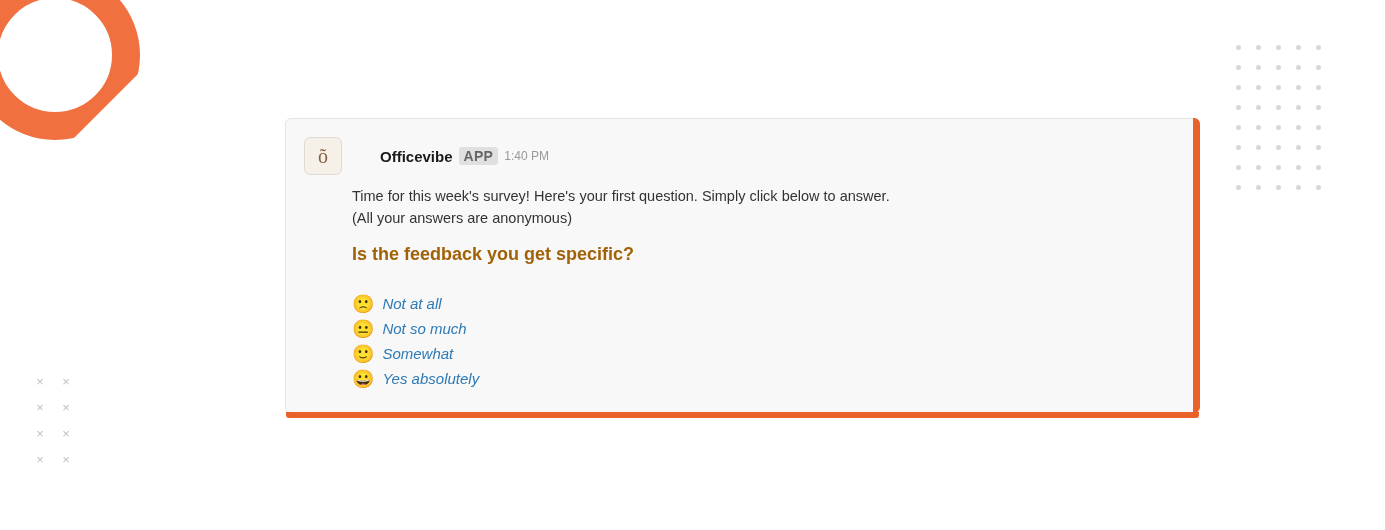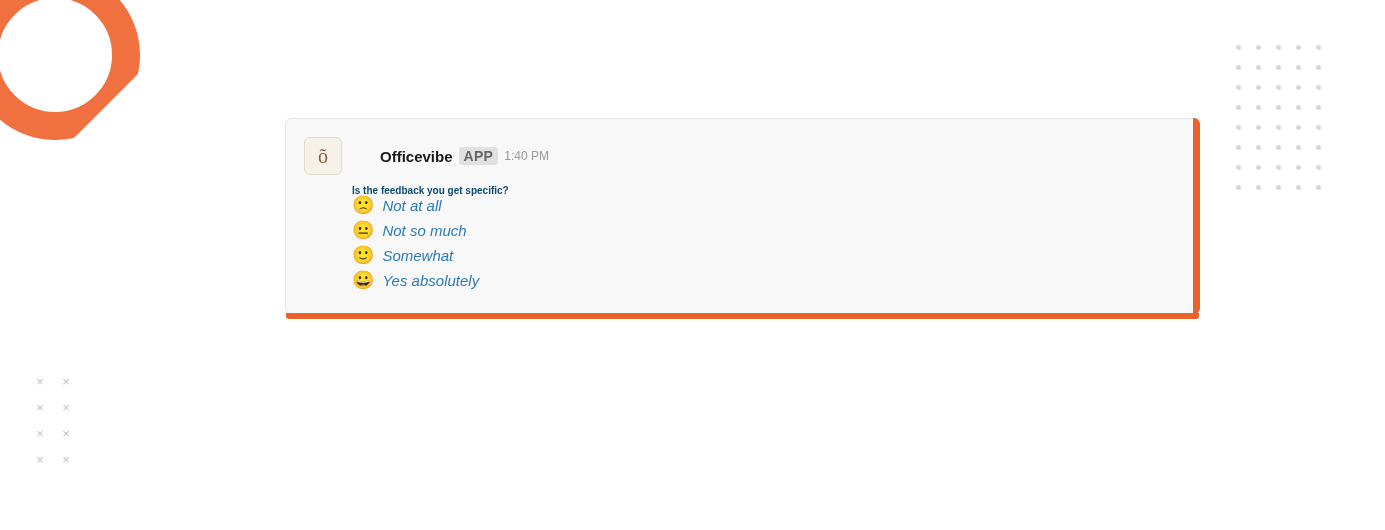--- a/index.html
+++ b/index.html
@@ -151,24 +151,24 @@
     }
 
     .message-text {
       font-size: 14.5px;
       color: #333;
       line-height: 1.55;
       margin-bottom: 14px;
     }
 
     .question-text {
-      font-size: 10px;
+      font-size: 18px;
       font-weight: 700;
-      color: #0c4a6e;
-      margin-bottom: 0;
+      color: #a16207;
+      margin-bottom: 30px;
     }
 
     .answer-options {
       display: flex;
       flex-direction: column;
       gap: 7px;
     }
 
     .answer-option {
       display: flex;
@@ -257,20 +257,24 @@
       <span>õ</span>
     </div>
     <div class="sender-info">
       <span class="sender-name">Officevibe</span>
       <span class="app-badge">APP</span>
       <span class="timestamp">1:40 PM</span>
     </div>
   </div>
 
   <div class="message-body">
+    <div class="message-text">
+      <span>Time for this week's survey! Here's your first question. Simply click below to answer.</span><br>
+      <span>(All your answers are anonymous)</span>
+    </div>
     <div class="question-text">Is the feedback you get specific?</div>
 
     <div class="answer-options">
 
       <div class="answer-option">
         <span class="emoji-icon">🙁</span>
         <a class="answer-link" href="#">Not at all</a>
       </div>
 
       <div class="answer-option">

